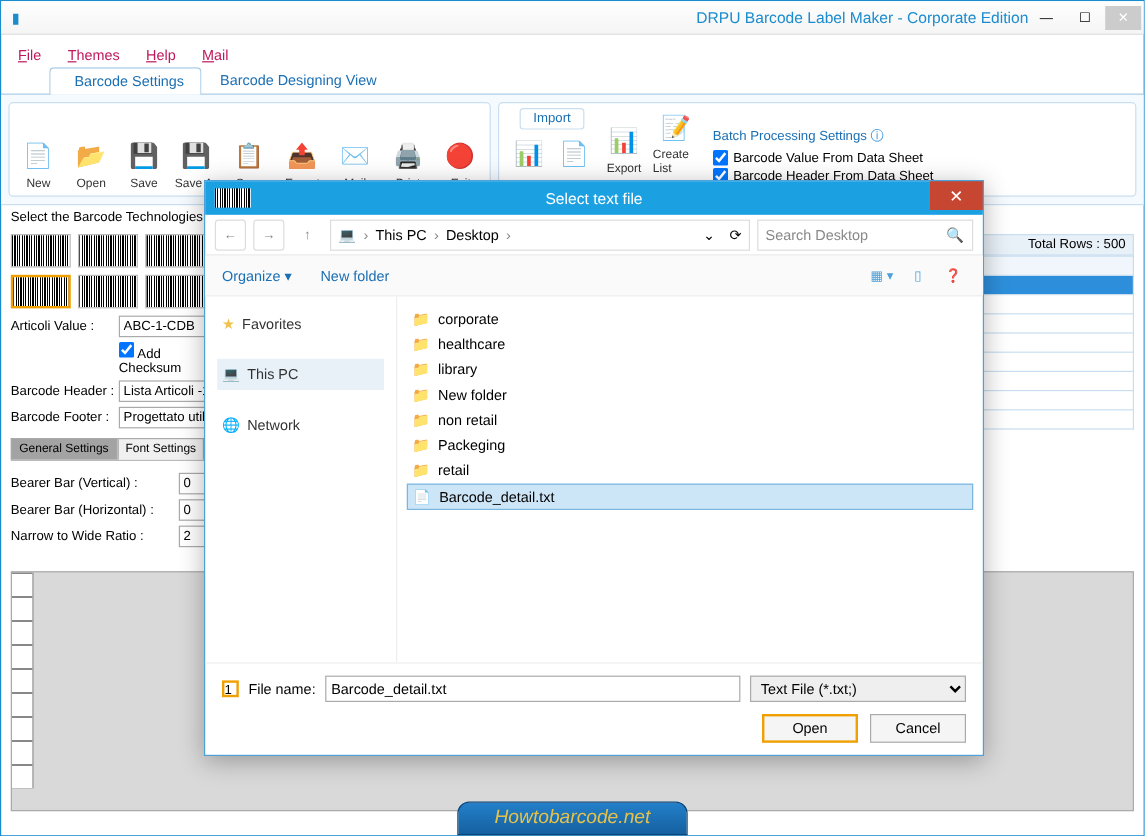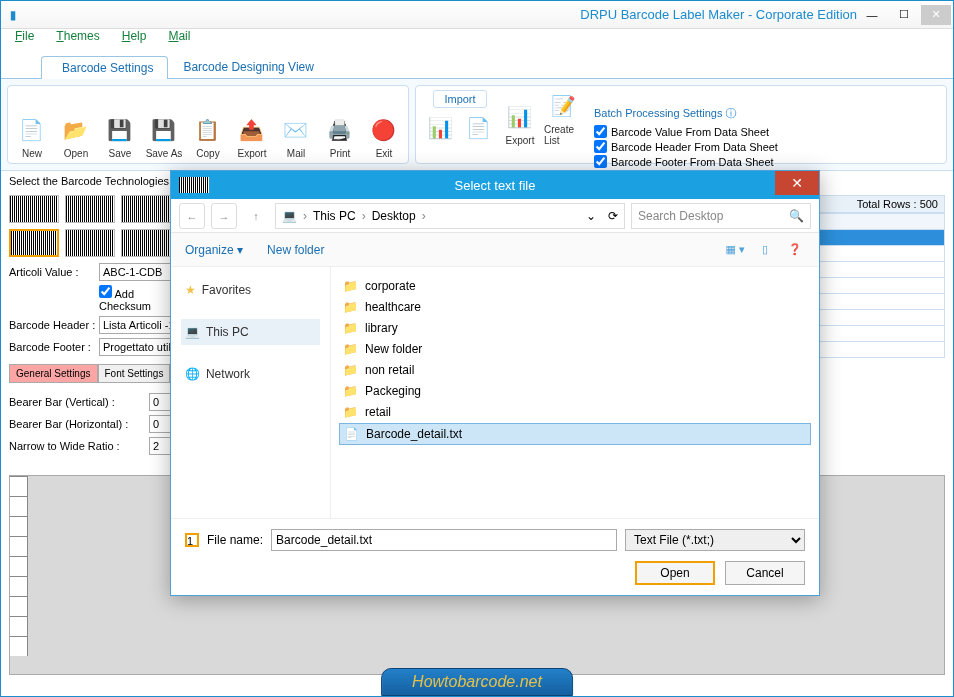--- a/index.html
+++ b/index.html
@@ -7,21 +7,21 @@
 
 
 .main-window { position: absolute; inset: 0; border: 1px solid #1b8cce; }
 .titlebar { height: 28px; background: linear-gradient(#fefefe,#f5f5f5); border-bottom: 1px solid #ddd; display: flex; align-items: center; }
 .titlebar .icon { width: 24px; text-align: center; color: #1b8cce; font-size: 12px; }
 .titlebar .title { flex: 1; text-align: right; color: #1b8cce; font-size: 13px; }
 .titlebar .win-btns { display: flex; }
 .titlebar .win-btn { width: 30px; height: 20px; display: flex; align-items: center; justify-content: center; margin-right: 2px; }
 .win-close { background: #ccc; color: #fff; }
 
-.menubar { height: 24px; display: flex; align-items: flex-start; padding-left: 14px; gap: 22px; color: #15803d; font-size: 12px; }
+.menubar { height: 24px; display: flex; align-items: flex-end; padding-left: 14px; gap: 22px; color: #be185d; font-size: 12px; }
 .menubar span { text-decoration: underline; text-decoration-color: transparent; }
 .menubar span:first-letter { text-decoration: underline; }
 
 .tabs { display: flex; padding-left: 40px; border-bottom: 1px solid #9cc5e4; height: 26px; align-items: flex-end; }
 .tab { padding: 4px 14px; font-size: 12px; color: #1b6fb3; border: 1px solid transparent; border-bottom: none; }
 .tab.active { background: #fff; border-color: #9cc5e4; border-radius: 4px 4px 0 0; position: relative; top: 1px; padding-left: 20px; }
 
 .ribbon { display: flex; padding: 6px; gap: 6px; background: #f5faff; border-bottom: 1px solid #c9def0; height: 92px; }
 .ribbon-group { border: 1px solid #c9def0; border-radius: 4px; background: #fff; display: flex; padding: 4px; gap: 4px; }
 .ribbon-btn { width: 40px; display: flex; flex-direction: column; align-items: center; justify-content: flex-end; gap: 2px; font-size: 10px; color: #333; }
@@ -36,36 +36,36 @@
 .mid { display:flex; padding: 4px 8px; gap: 10px; }
 .left-col { width: 240px; }
 .barcode-preview-row { display:flex; gap:6px; margin-bottom:6px; }
 .bpv { width:50px;height:28px;border:1px solid #bbb; background:repeating-linear-gradient(90deg,#000 0 1px,transparent 1px 2px);}
 .bpv.sel{border:2px solid #f0a000;}
 .form-row{display:flex;align-items:center;margin:4px 0;font-size:11px;}
 .form-row label{width:90px;}
 .form-row input[type=text]{flex:1;height:18px;border:1px solid #aaa;padding:0 3px;font-size:11px;}
 .subtabs{display:flex;border-bottom:1px solid #aaa;margin-top:8px;font-size:10px;}
 .subtab{padding:3px 6px;border:1px solid #aaa;border-bottom:none;background:#f0f0f0;}
-.subtab.active{background:#fca5a5;}
+.subtab.active{background:#a3a3a3;}
 
 .right-col{flex:1;}
 .total-rows{text-align:right;background:#e8f0f8;border:1px solid #c9def0;padding:2px 6px;font-size:11px;}
 .data-table{width:100%;border-collapse:collapse;font-size:10px;}
 .data-table th,.data-table td{border:1px solid #c9def0;padding:2px 4px;white-space:nowrap;overflow:hidden;}
 .data-table th{background:#f0f6fb;font-weight:normal;}
 .data-table tr.sel td{background:#2d8fdb;color:#fff;}
 
 .preview-area{background:#d9d9d9;height:200px;margin:6px 8px;position:relative;border:1px solid #aaa;}
 .ruler-v{position:absolute;left:0;top:0;bottom:18px;width:18px;background:#fff;border-right:1px solid #888;background-image:repeating-linear-gradient(#888 0 1px,transparent 1px 20px);}
 
 .footer-banner{position:absolute;bottom:0;left:50%;transform:translateX(-50%);background:linear-gradient(#2380c9,#1560a0);color:#e6c14a;font-style:italic;font-size:16px;padding:4px 30px;border-radius:10px 10px 0 0;border:1px solid #0c4478;}
 
 
-.dialog{position:absolute;left:170px;top:150px;width:650px;height:426px;background:#fff;border:1px solid #4da0d8;box-shadow:0 4px 20px rgba(0,0,0,.3);display:flex;flex-direction:column;z-index:10;margin-top:20px;}
+.dialog{position:absolute;left:170px;top:150px;width:650px;height:480px;background:#fff;border:1px solid #4da0d8;box-shadow:0 4px 20px rgba(0,0,0,.3);display:flex;flex-direction:column;z-index:10;}
 .dlg-title{height:28px;background:#1ba0e1;color:#fff;display:flex;align-items:center;justify-content:center;font-size:13px;position:relative;}
 .dlg-title .barcode-ic{position:absolute;left:8px;width:30px;height:16px;background:repeating-linear-gradient(90deg,#000 0 1px,#fff 1px 2px);}
 .dlg-close{position:absolute;right:0;top:0;width:44px;height:24px;background:#c74632;color:#fff;display:flex;align-items:center;justify-content:center;font-size:14px;}
 
 .dlg-nav{height:34px;display:flex;align-items:center;padding:0 8px;gap:6px;border-bottom:1px solid #e5e5e5;}
 .nav-btn{width:26px;height:26px;border:1px solid #ddd;border-radius:3px;display:flex;align-items:center;justify-content:center;color:#888;}
 .crumb{display:flex;align-items:center;gap:6px;flex:1;border:1px solid #ddd;height:26px;padding:0 6px;font-size:12px;}
 .crumb .sep{color:#888;}
 .search{width:180px;height:26px;border:1px solid #ddd;padding:0 6px;color:#888;font-size:12px;display:flex;align-items:center;gap:6px;}
 

